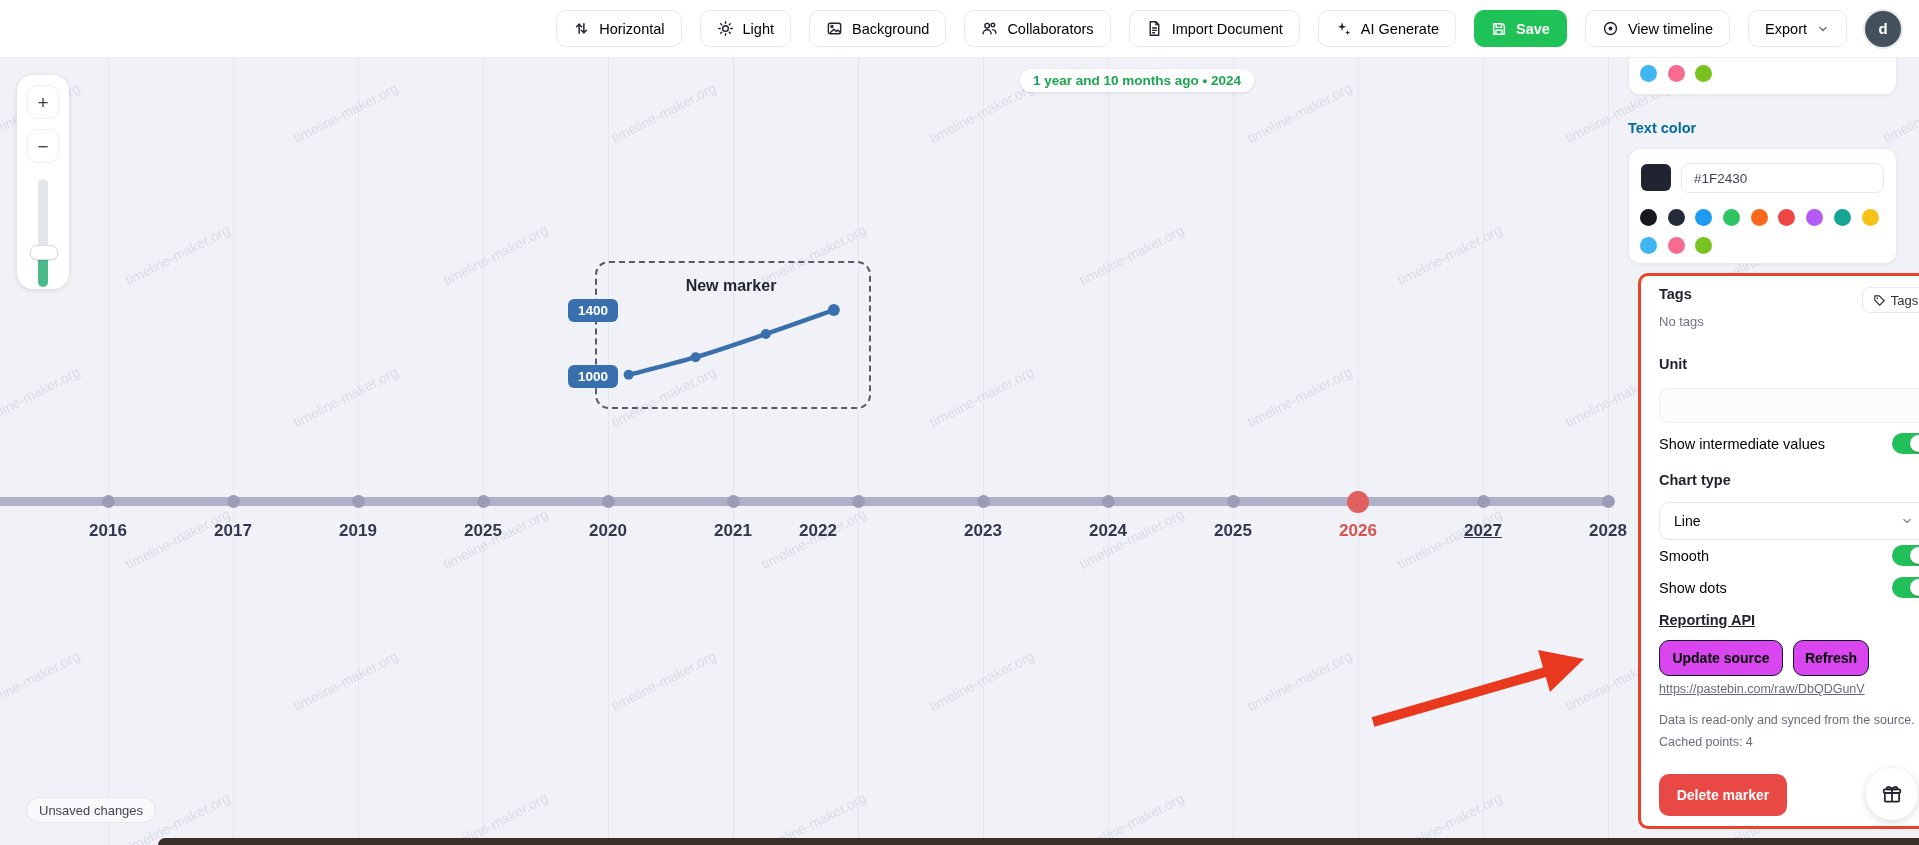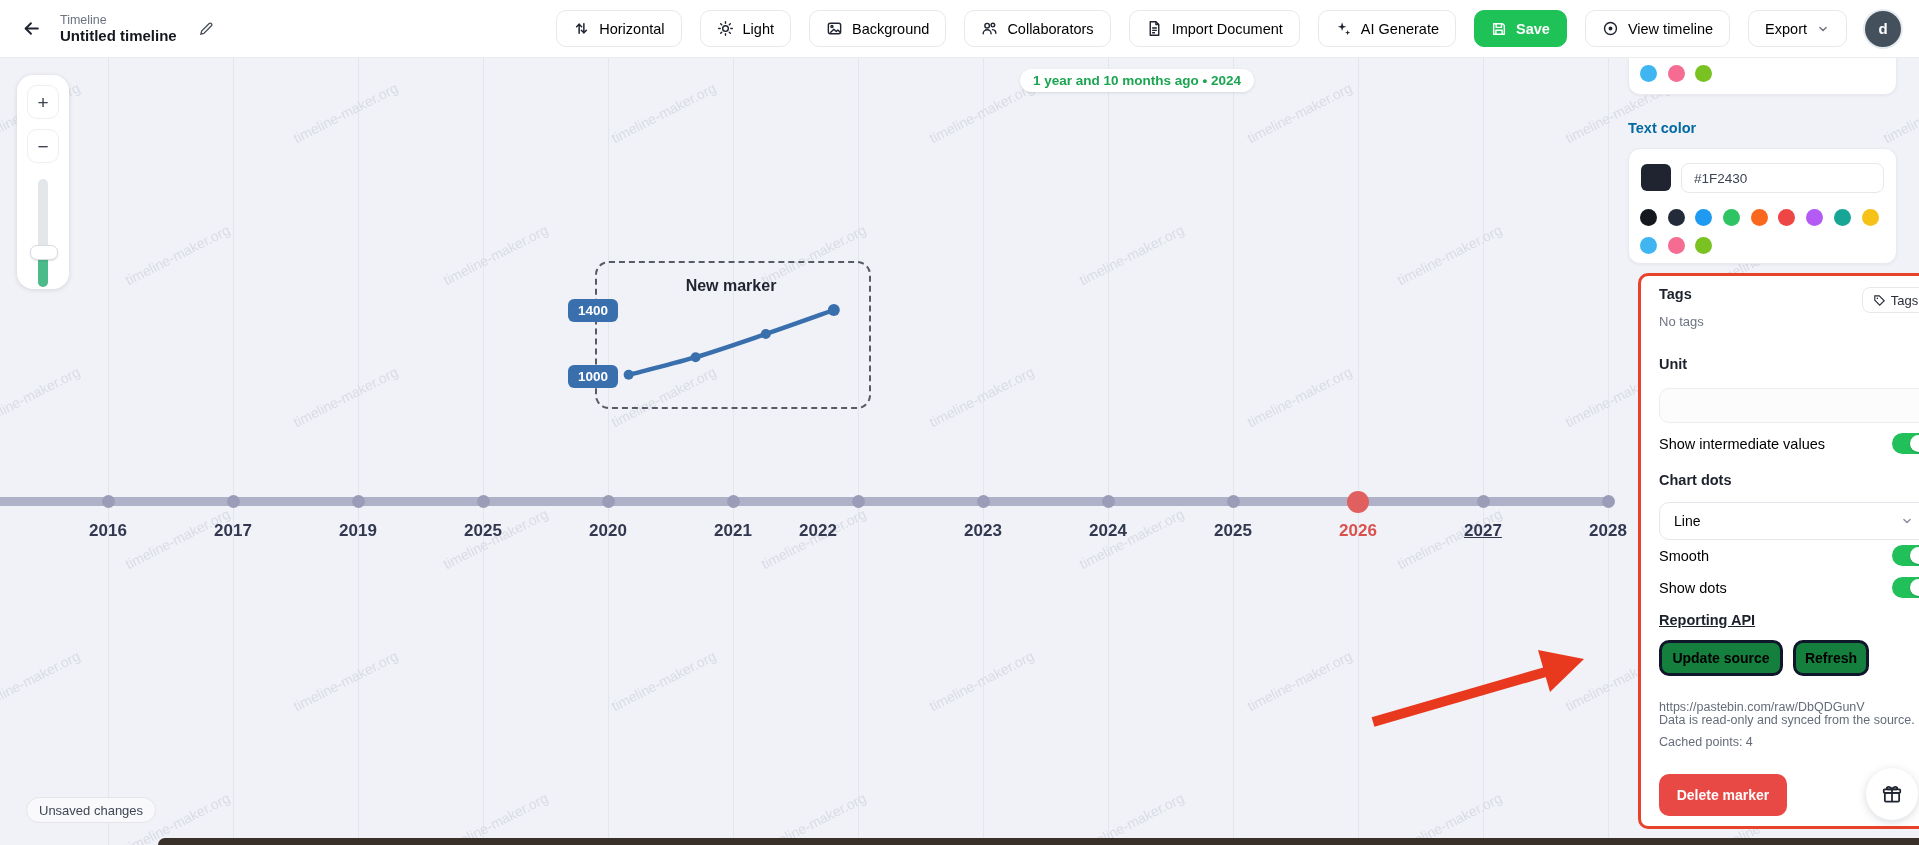--- a/index.html
+++ b/index.html
@@ -44,21 +44,21 @@
   .side-label{position:absolute;font-size:14.5px;font-weight:600;color:#0369a1;z-index:8;}
   .pal-dot{display:inline-block;width:17px;height:17px;border-radius:50%;margin-right:10.7px;cursor:pointer;}
   .swatch{position:absolute;left:12px;top:15px;width:30px;height:27px;border-radius:6px;cursor:pointer;}
   .color-input{position:absolute;left:52px;top:14px;width:203px;height:30px;border:1px solid #e6e8ec;border-radius:8px;font-size:13.5px;color:#3c4352;padding:0 12px;box-sizing:border-box;font-family:inherit;background:#fff;}
   .panel{position:absolute;left:1606px;top:330px;width:307px;height:556px;background:#fff;border:3px solid #e8432a;border-radius:10px;box-sizing:border-box;z-index:9;}
   .p-head{position:absolute;left:18px;font-size:14.5px;font-weight:600;color:#1c212c;}
   .p-gray{position:absolute;left:18px;font-size:13px;color:#6e7582;}
   .p-small{position:absolute;left:18px;font-size:12.5px;color:#656c79;}
   .p-row-label{position:absolute;left:18px;font-size:14.5px;font-weight:400;color:#23283
 4;}
-  .p-btn{position:absolute;border:3px solid #0f172a;border-radius:10px;background:#15803d;font-size:14px;font-weight:600;color:#23283
+  .p-btn{position:absolute;border:1px solid #0f172a;border-radius:10px;background:#d946ef;font-size:14px;font-weight:600;color:#23283
 4;font-family:inherit;cursor:pointer;}
   .tags-btn{position:absolute;left:221px;top:11px;width:67px;height:26px;border:1px solid #e7e8ec;border-radius:8px;background:#fff;font-size:13px;color:#2a2f3a;font-family:inherit;cursor:pointer;display:flex;align-items:center;justify-content:center;gap:5px;}
   .unit-input{position:absolute;left:18px;top:112px;width:270px;height:35px;border:1px solid #ececf1;border-radius:10px;background:#fcfcfd;box-sizing:border-box;font-family:inherit;font-size:14px;padding:0 12px;color:#23283
 4;}
   .select{position:absolute;left:18px;top:226px;width:270px;height:38px;border:1px solid #e4e6eb;border-radius:10px;background:#fff;display:flex;align-items:center;padding:0 14px;box-sizing:border-box;font-size:14px;color:#23283
 4;cursor:pointer;}
   .select .chev{margin-left:auto;color:#8a8f9a;}
   .toggle{position:absolute;left:251px;width:37px;height:21px;border-radius:11px;background:#d6d9de;cursor:pointer;}
   .toggle.on{background:#22c05a;}
   .toggle .knob{position:absolute;top:2px;left:2px;width:17px;height:17px;border-radius:50%;background:#fff;box-shadow:0 1px 2px rgba(0,0,0,.2);}
@@ -211,21 +211,21 @@
     <div class="p-gray" style="top:38px;">No tags</div>
 
     <div class="p-head" style="top:80px;">Unit</div>
     <input class="unit-input" value="" style="">
 
     <div class="p-row-label" style="top:160px;">Show intermediate values</div>
     <div class="toggle on" style="top:157px;">
         <div class="knob"></div>
       </div>
 
-    <div class="p-head" style="top:196px;">Chart dots</div>
+    <div class="p-head" style="top:196px;">Chart type</div>
     <div class="select">
       <span>Line</span>
       <svg class="chev" width="14" height="14" viewBox="0 0 18 18" fill="none" stroke="#8a8f9a" stroke-width="1.8" stroke-linecap="round">
           <path d="M5 7l4 4 4-4"></path>
         </svg>
     </div>
 
     <div class="p-row-label" style="top:272px;">Smooth</div>
     <div class="toggle on" style="top:269px;">
         <div class="knob"></div>
@@ -233,53 +233,36 @@
 
     <div class="p-row-label" style="top:304px;">Show dots</div>
     <div class="toggle on" style="top:301px;">
         <div class="knob"></div>
       </div>
 
     <div class="p-head" style="top:336px;text-decoration:underline;">Reporting API</div>
     <button class="p-btn" style="left:18px;top:364px;width:124px;height:36px;">Update source</button>
     <button class="p-btn" style="left:152px;top:364px;width:76px;height:36px;">Refresh</button>
 
-    <div class="p-small" style="top:424px;">https://pastebin.com/raw/DbQDGunV</div>
+    <div class="p-small" style="top:406px;text-decoration:underline;">https://pastebin.com/raw/DbQDGunV</div>
     <div class="p-small" style="top:437px;">Data is read-only and synced from the source.</div>
     <div class="p-small" style="top:459px;">Cached points: 4</div>
 
     <button class="delete-btn">Delete marker</button>
     <button class="gift-btn">
       <svg width="22" height="22" viewBox="0 0 20 20" fill="none" stroke="#1f2430" stroke-width="1.6">
         <rect x="3.5" y="9" width="13" height="8" rx="1"></rect>
           <rect x="2.5" y="5.8" width="15" height="3.2" rx="0.8"></rect>
         <path d="M10 5.8v11.2"></path>
           <path d="M10 5.8C9 2.8 5 3 5.2 4.8 5.4 6.3 8 5.8 10 5.8zM10 5.8c1-3 5-2.8 4.8-1-0.2 1.5-2.8 1-4.8 1z"></path>
       </svg>
     </button>
   </div>
 
   <header class="topbar">
-    <div class="tb-left">
-      <button class="icon-btn">
-        <svg width="19" height="19" viewBox="0 0 18 18" fill="none" stroke="#1f2430" stroke-width="1.8" stroke-linecap="round" stroke-linejoin="round">
-            <path d="M15 9H3.5"></path>
-            <path d="M8.5 4 3.5 9l5 5"></path>
-          </svg>
-      </button>
-      <div class="title-block">
-        <span class="title-small">Timeline</span>
-        <span class="title-main">Untitled timeline</span>
-      </div>
-      <button class="icon-btn">
-        <svg width="16" height="16" viewBox="0 0 18 18" fill="none" stroke="#474d58" stroke-width="1.5">
-            <path d="m3.2 14.8.9-3.4L12.6 2.9a1.6 1.6 0 0 1 2.3 0l.2.2a1.6 1.6 0 0 1 0 2.3L6.6 13.9z"></path>
-          </svg>
-      </button>
-    </div>
 
     <div class="tb-buttons">
       <button class="tb-btn">
         <svg width="17" height="17" viewBox="0 0 18 18" fill="none" stroke="#1f2430" stroke-width="1.6" stroke-linecap="round" stroke-linejoin="round">
             <path d="M6.5 14V4.5"></path>
             <path d="M3.8 7.2 6.5 4.5l2.7 2.7"></path>
             <path d="M11.5 4v9.5"></path>
             <path d="M14.2 10.8 11.5 13.5l-2.7-2.7"></path>
           </svg>
         <span>Horizontal</span>

